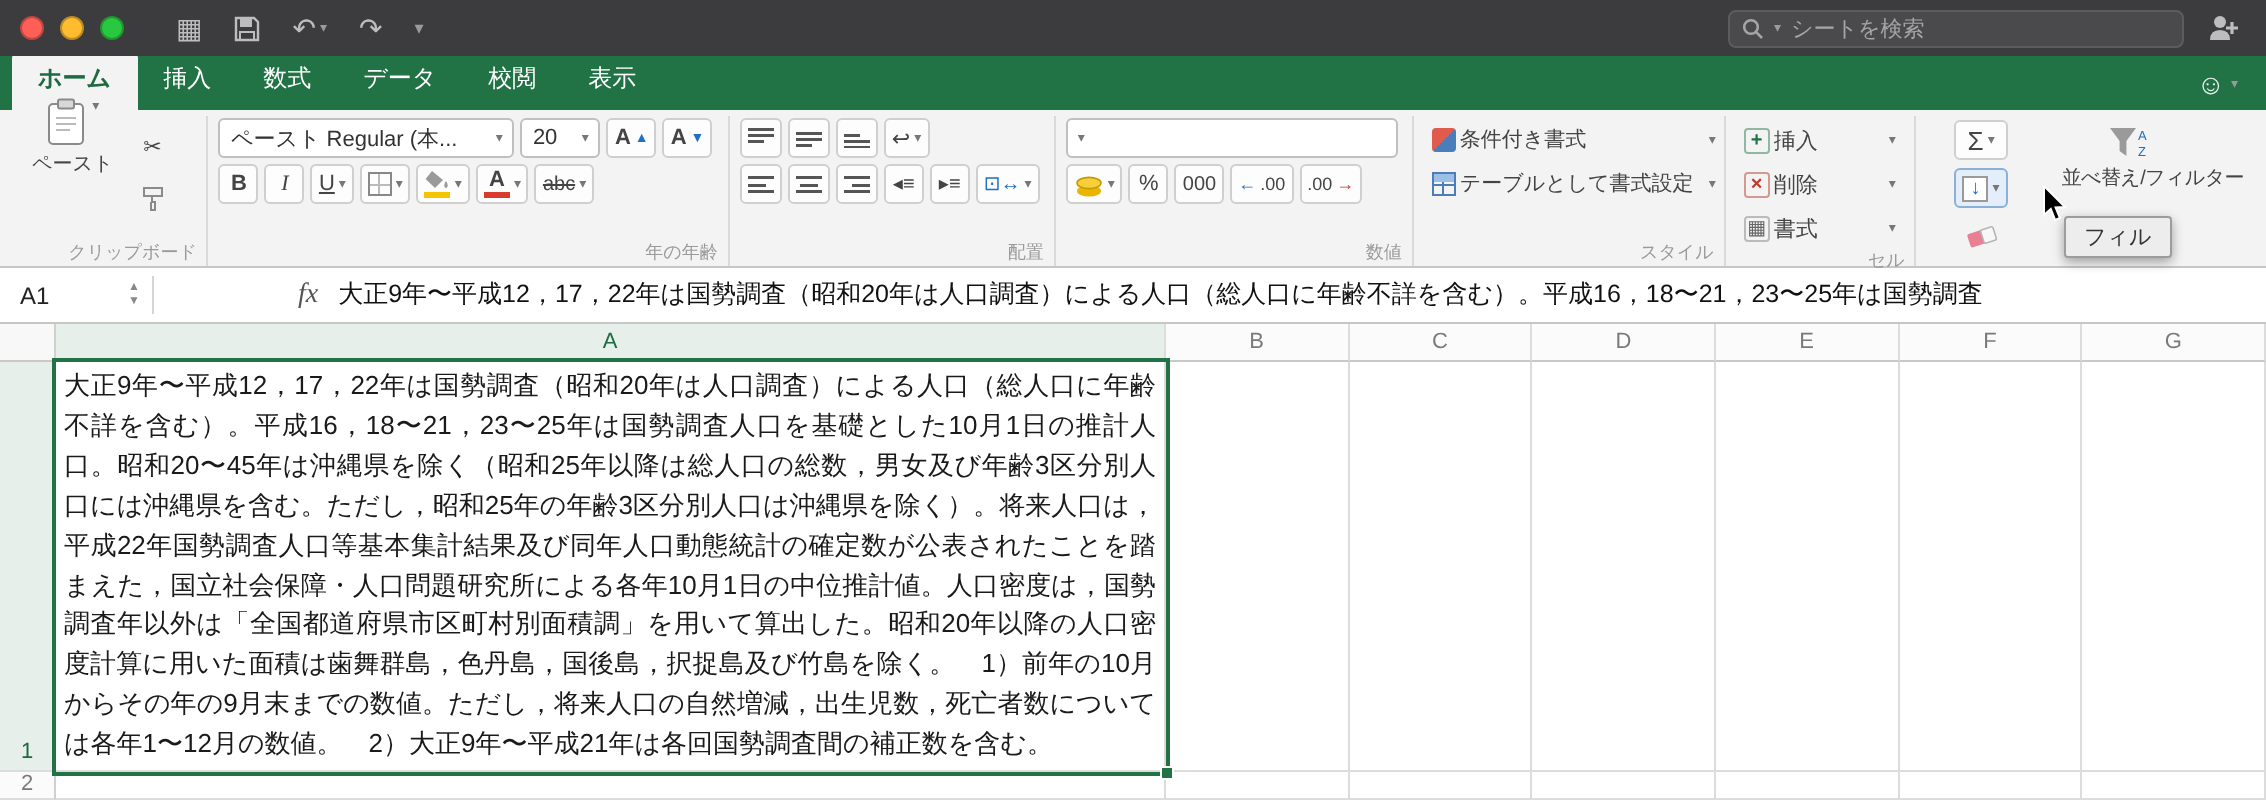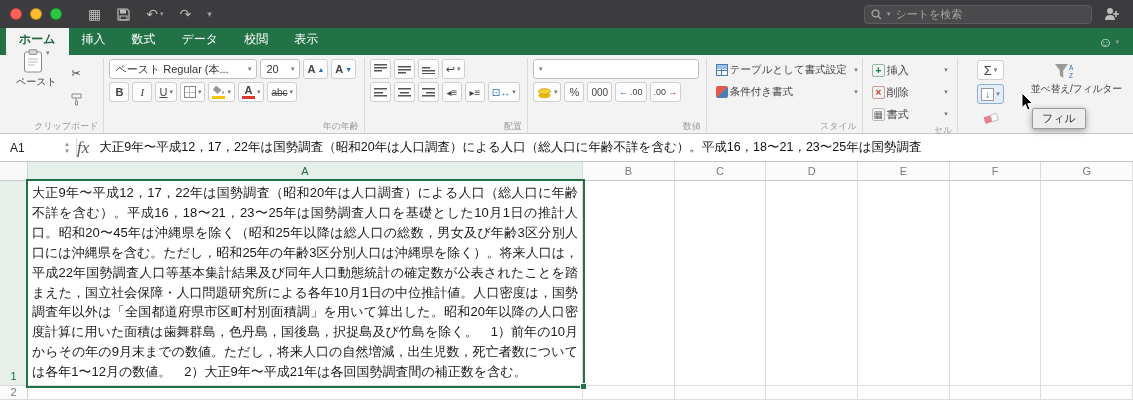--- a/index.html
+++ b/index.html
@@ -81,22 +81,22 @@
 
 .tooltip { position:absolute; left:1032px; top:108px; background:#ededed; border:1px solid #9c9c9c;
   border-radius:2px; box-shadow:0 2px 6px rgba(0,0,0,.35); font-size:11px; color:#333; padding:2px 9px; z-index:50; }
 .cursor { position:absolute; left:1021px; top:93px; z-index:51; }
 
 
 .formulabar { height:28px; background:#fff; border-bottom:1px solid #c6c6c6; display:flex; align-items:stretch; flex:0 0 auto; }
 .namebox { width:58px; display:flex; align-items:center; padding-left:10px; font-size:12px; color:#222; }
 .stepper { width:18px; display:flex; flex-direction:column; align-items:center; justify-content:center; color:#888; font-size:6px; line-height:6px; gap:1px; }
 .fb-div { width:1px; background:#d5d5d5; margin:4px 0; }
-.fx { font-family:"Liberation Serif","DejaVu Serif",serif; font-style:italic; font-size:17px; color:#555;
-  margin-right:10px; align-self:center; }
+.fx { font-family:"Liberation Serif","DejaVu Serif",serif; font-style:italic; font-size:14px; color:#555;
+  margin-left:72px; margin-right:10px; align-self:center; }
 .formula-text { flex:1; align-self:center; font-size:12.5px; color:#111; white-space:nowrap; overflow:hidden; }
 
 
 .sheet { flex:1; display:flex; flex-direction:column; position:relative; background:#fff; overflow:hidden; }
 .colheaders { display:flex; height:19px; flex:0 0 auto; }
 .corner { width:28px; background:#f8f8f8; border-right:1px solid #d0d0d0; border-bottom:1px solid #c9c9c9; }
 .colh { border-right:1px solid #dcdcdc; border-bottom:1px solid #c9c9c9; background:#fbfbfb;
   color:#7a7a7a; font-size:11px; display:flex; align-items:center; justify-content:center; }
 .colh.sel { background:#e6efe9; color:#1e6b41; border-bottom:2px solid #217346; }
 .colA { width:555px; } .colN { flex:1; }
@@ -330,27 +330,27 @@
           </div>
         </div>
       </div>
       <div class="glabel">数値</div>
     </div>
 
     <div class="group" style="width:156px">
       <div class="gbody">
         <div class="gcol" style="gap:2px;padding-top:1px">
           <span class="btn flat stylerow">
+            <span class="ic-cond"></span>
+            <span class="lab">条件付き書式</span>
+              <span class="caret">▾</span>
+          </span>
+          <span class="btn flat stylerow">
             <span class="ic-table"></span>
             <span class="lab">テーブルとして書式設定</span>
-              <span class="caret">▾</span>
-          </span>
-          <span class="btn flat stylerow">
-            <span class="ic-cond"></span>
-            <span class="lab">条件付き書式</span>
               <span class="caret">▾</span>
           </span>
         </div>
       </div>
       <div class="glabel">スタイル</div>
     </div>
 
     <div class="group" style="width:96px">
       <div class="gbody">
         <div class="gcol" style="gap:2px;padding-top:1px">

